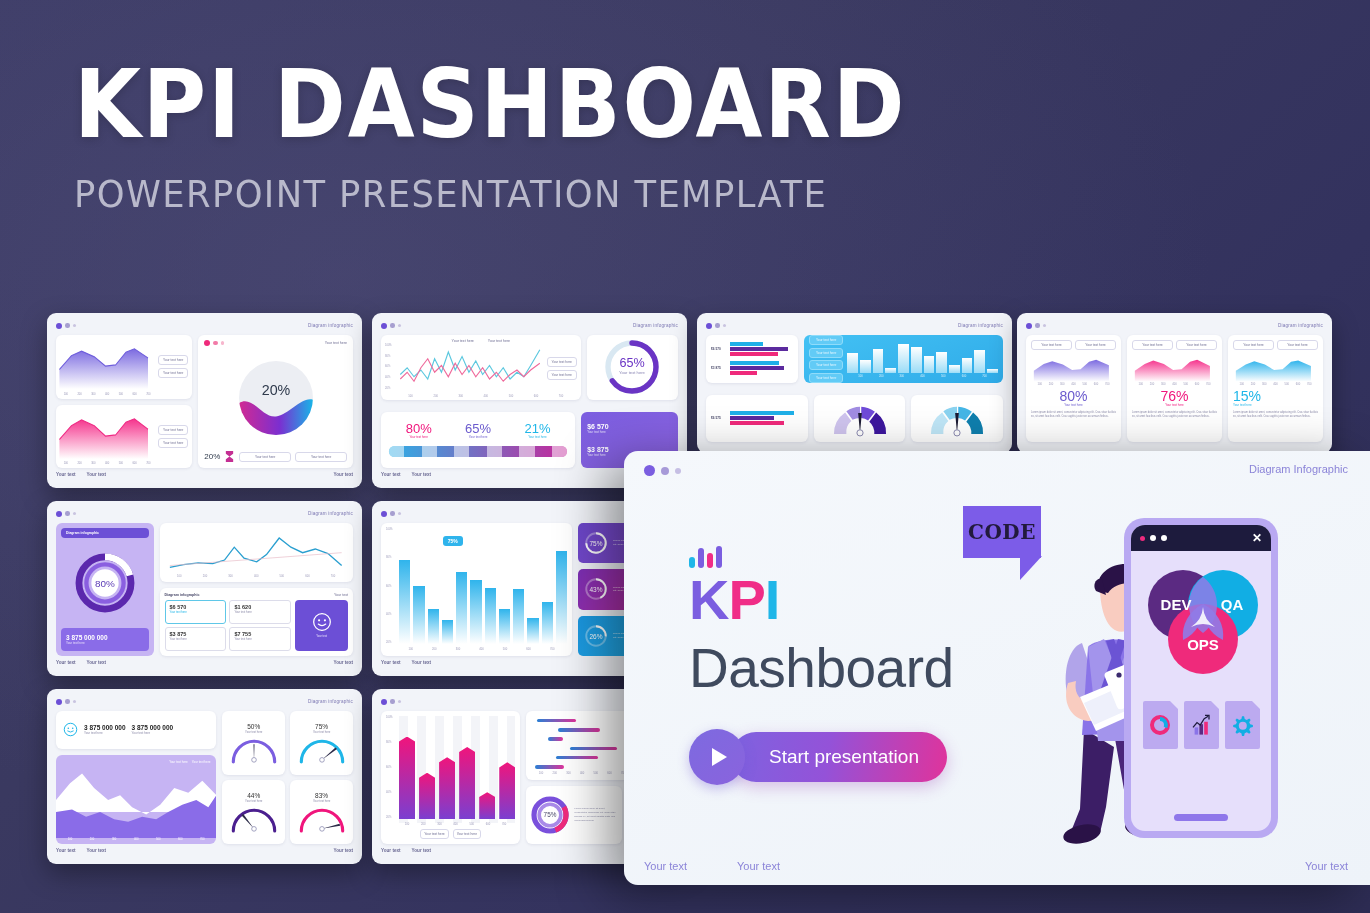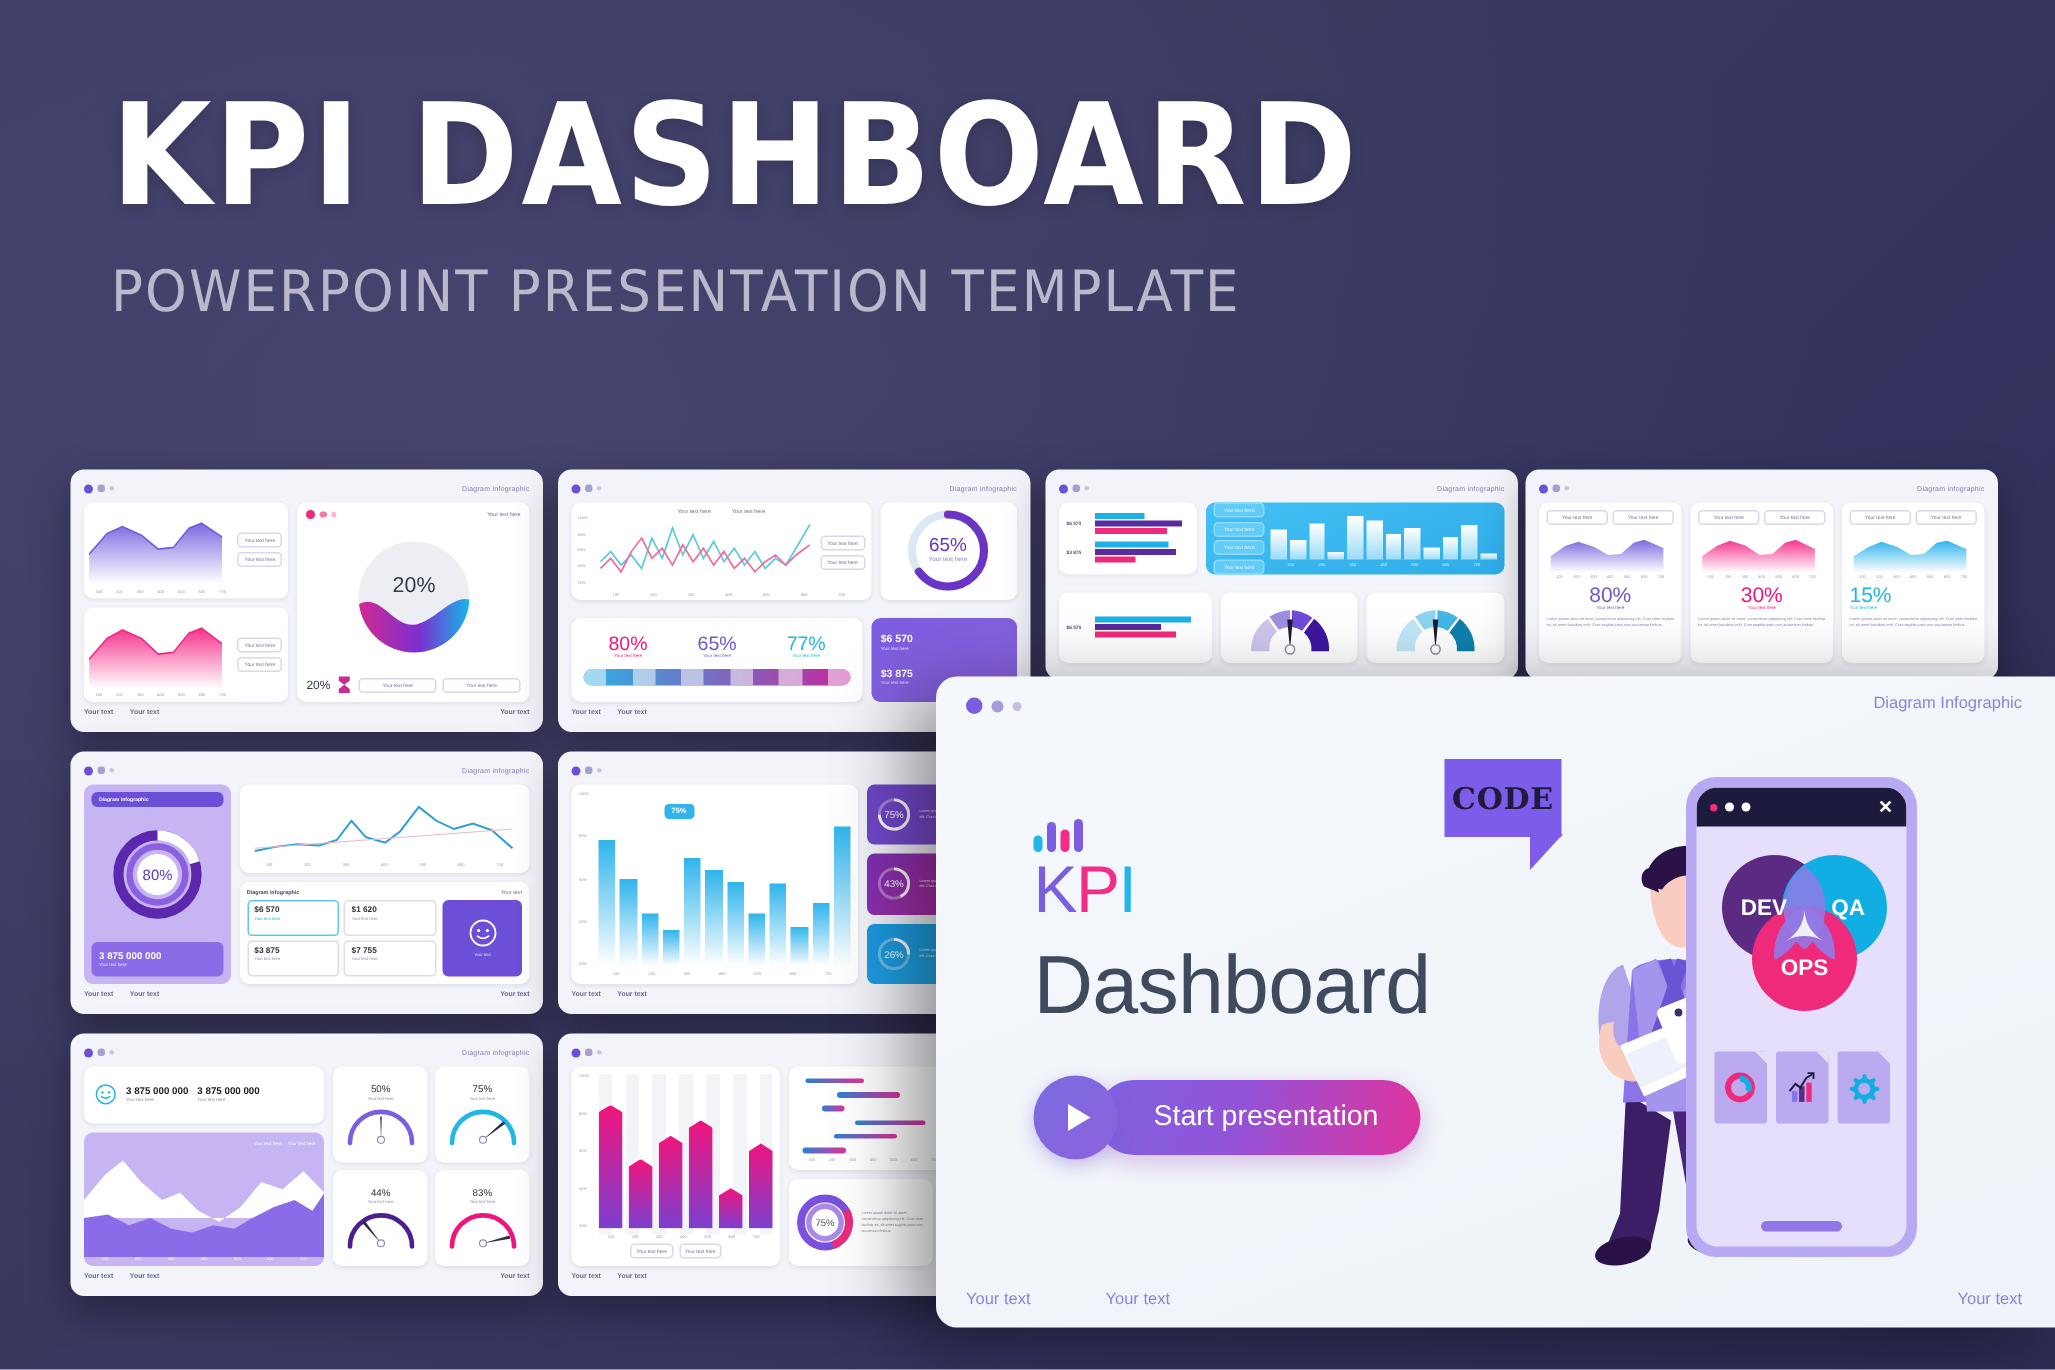--- a/index.html
+++ b/index.html
@@ -85,21 +85,21 @@
   .f-top i:nth-child(2){ width:8px;height:8px;background:#a79ad8; }
   .f-top i:nth-child(3){ width:6px;height:6px;background:#c6bfe4; }
   .f-tag{ position:absolute; right:22px; top:12px; font-size:11px; color:#8b84d8; }
   .f-foot{ position:absolute; left:20px; bottom:13px; display:flex; gap:50px; }
   .f-foot span,.f-foot-r{ font-size:11px; color:#8b84d8; }
   .f-foot-r{ position:absolute; right:22px; bottom:13px; }
 
   .f-left{ position:absolute; left:65px; top:95px; width:300px; }
   .kpi-bars{ display:flex; align-items:flex-end; gap:3px; height:22px; margin-bottom:4px; }
   .kpi-bars i{ display:block; width:6px; border-radius:3px; }
-  .kpi-word{ font-family:"Liberation Sans",sans-serif; font-size:44px; font-weight:normal; line-height:1; letter-spacing:-1px;}
+  .kpi-word{ font-family:"Liberation Sans",sans-serif; font-size:56px; font-weight:bold; line-height:1; letter-spacing:-1px;}
   .kpi-word .k{ color:#7b5ee0; }
   .kpi-word .p{ color:#f02d87; }
   .kpi-word .i{ color:#1fb6e8; }
   .dash-word{ font-size:55px; color:#3f4a5e; line-height:1.25; margin-top:6px; letter-spacing:-.5px;}
   .cta{ display:flex; align-items:center; margin-top:26px; }
   .cta-play{
     width:56px;height:56px;border-radius:50%;
     background:linear-gradient(135deg,#7d6ae0,#8a63dd);
     display:flex;align-items:center;justify-content:center; z-index:2;
     box-shadow:0 4px 12px rgba(110,80,210,.35);
@@ -316,21 +316,21 @@
         <div style="display:flex;justify-content:space-around;">
           <div style="text-align:center">
             <div style="font-size:13px;color:#f0157c;line-height:1">80%</div>
             <div style="font-size:3px;color:#f0157c">Your text here</div>
           </div>
           <div style="text-align:center">
             <div style="font-size:13px;color:#6a5acd;line-height:1">65%</div>
             <div style="font-size:3px;color:#6a5acd">Your text here</div>
           </div>
           <div style="text-align:center">
-            <div style="font-size:13px;color:#1fb6e8;line-height:1">77%</div>
+            <div style="font-size:13px;color:#1fb6e8;line-height:1">21%</div>
             <div style="font-size:3px;color:#1fb6e8">Your text here</div>
           </div>
         </div>
         <div style="margin-top:7px;height:11px;border-radius:6px;display:flex;gap:1px;overflow:hidden;
                     background:linear-gradient(90deg,#2dafe6,#c5279a);">
           <i style="flex:1;background:rgba(255,255,255,.55);width:1px;display:block"></i>
           <i style="flex:1;background:rgba(255,255,255,0)"></i>
             <i style="flex:1;background:rgba(255,255,255,.55)"></i>
           <i style="flex:1;background:rgba(255,255,255,0)"></i>
             <i style="flex:1;background:rgba(255,255,255,.55)"></i>
@@ -512,21 +512,21 @@
       <div class="axis" style="margin-bottom:3px">
         <span>100</span>
         <span>200</span>
         <span>300</span>
         <span>400</span>
         <span>500</span>
         <span>600</span>
         <span>700</span>
       </div>
       <div style="text-align:center">
-        <div style="font-size:14px;color:#f0157c;line-height:1">30%</div>
+        <div style="font-size:14px;color:#f0157c;line-height:1">76%</div>
         <div style="font-size:3px;color:#f0157c">Your text here</div>
       </div>
       <div style="font-size:2.6px;color:#8b8aa8;line-height:1.5;margin-top:4px;text-align:justify;">Lorem ipsum dolor sit amet, consectetur adipiscing elit. Cras vitae facilisis ex, sit amet faucibus velit. Cras sagittis justo non accumsan finibus.</div>
     </div>
     <div class="card" style="flex:1;padding:5px;display:flex;flex-direction:column;">
       <div style="display:flex;gap:3px;">
         <div class="chip" style="flex:1">Your text here</div>
         <div class="chip" style="flex:1">Your text here</div>
       </div>
       <svg viewBox="0 0 120 44" preserveAspectRatio="none" style="height:30px;width:100%;margin-top:3px;">

